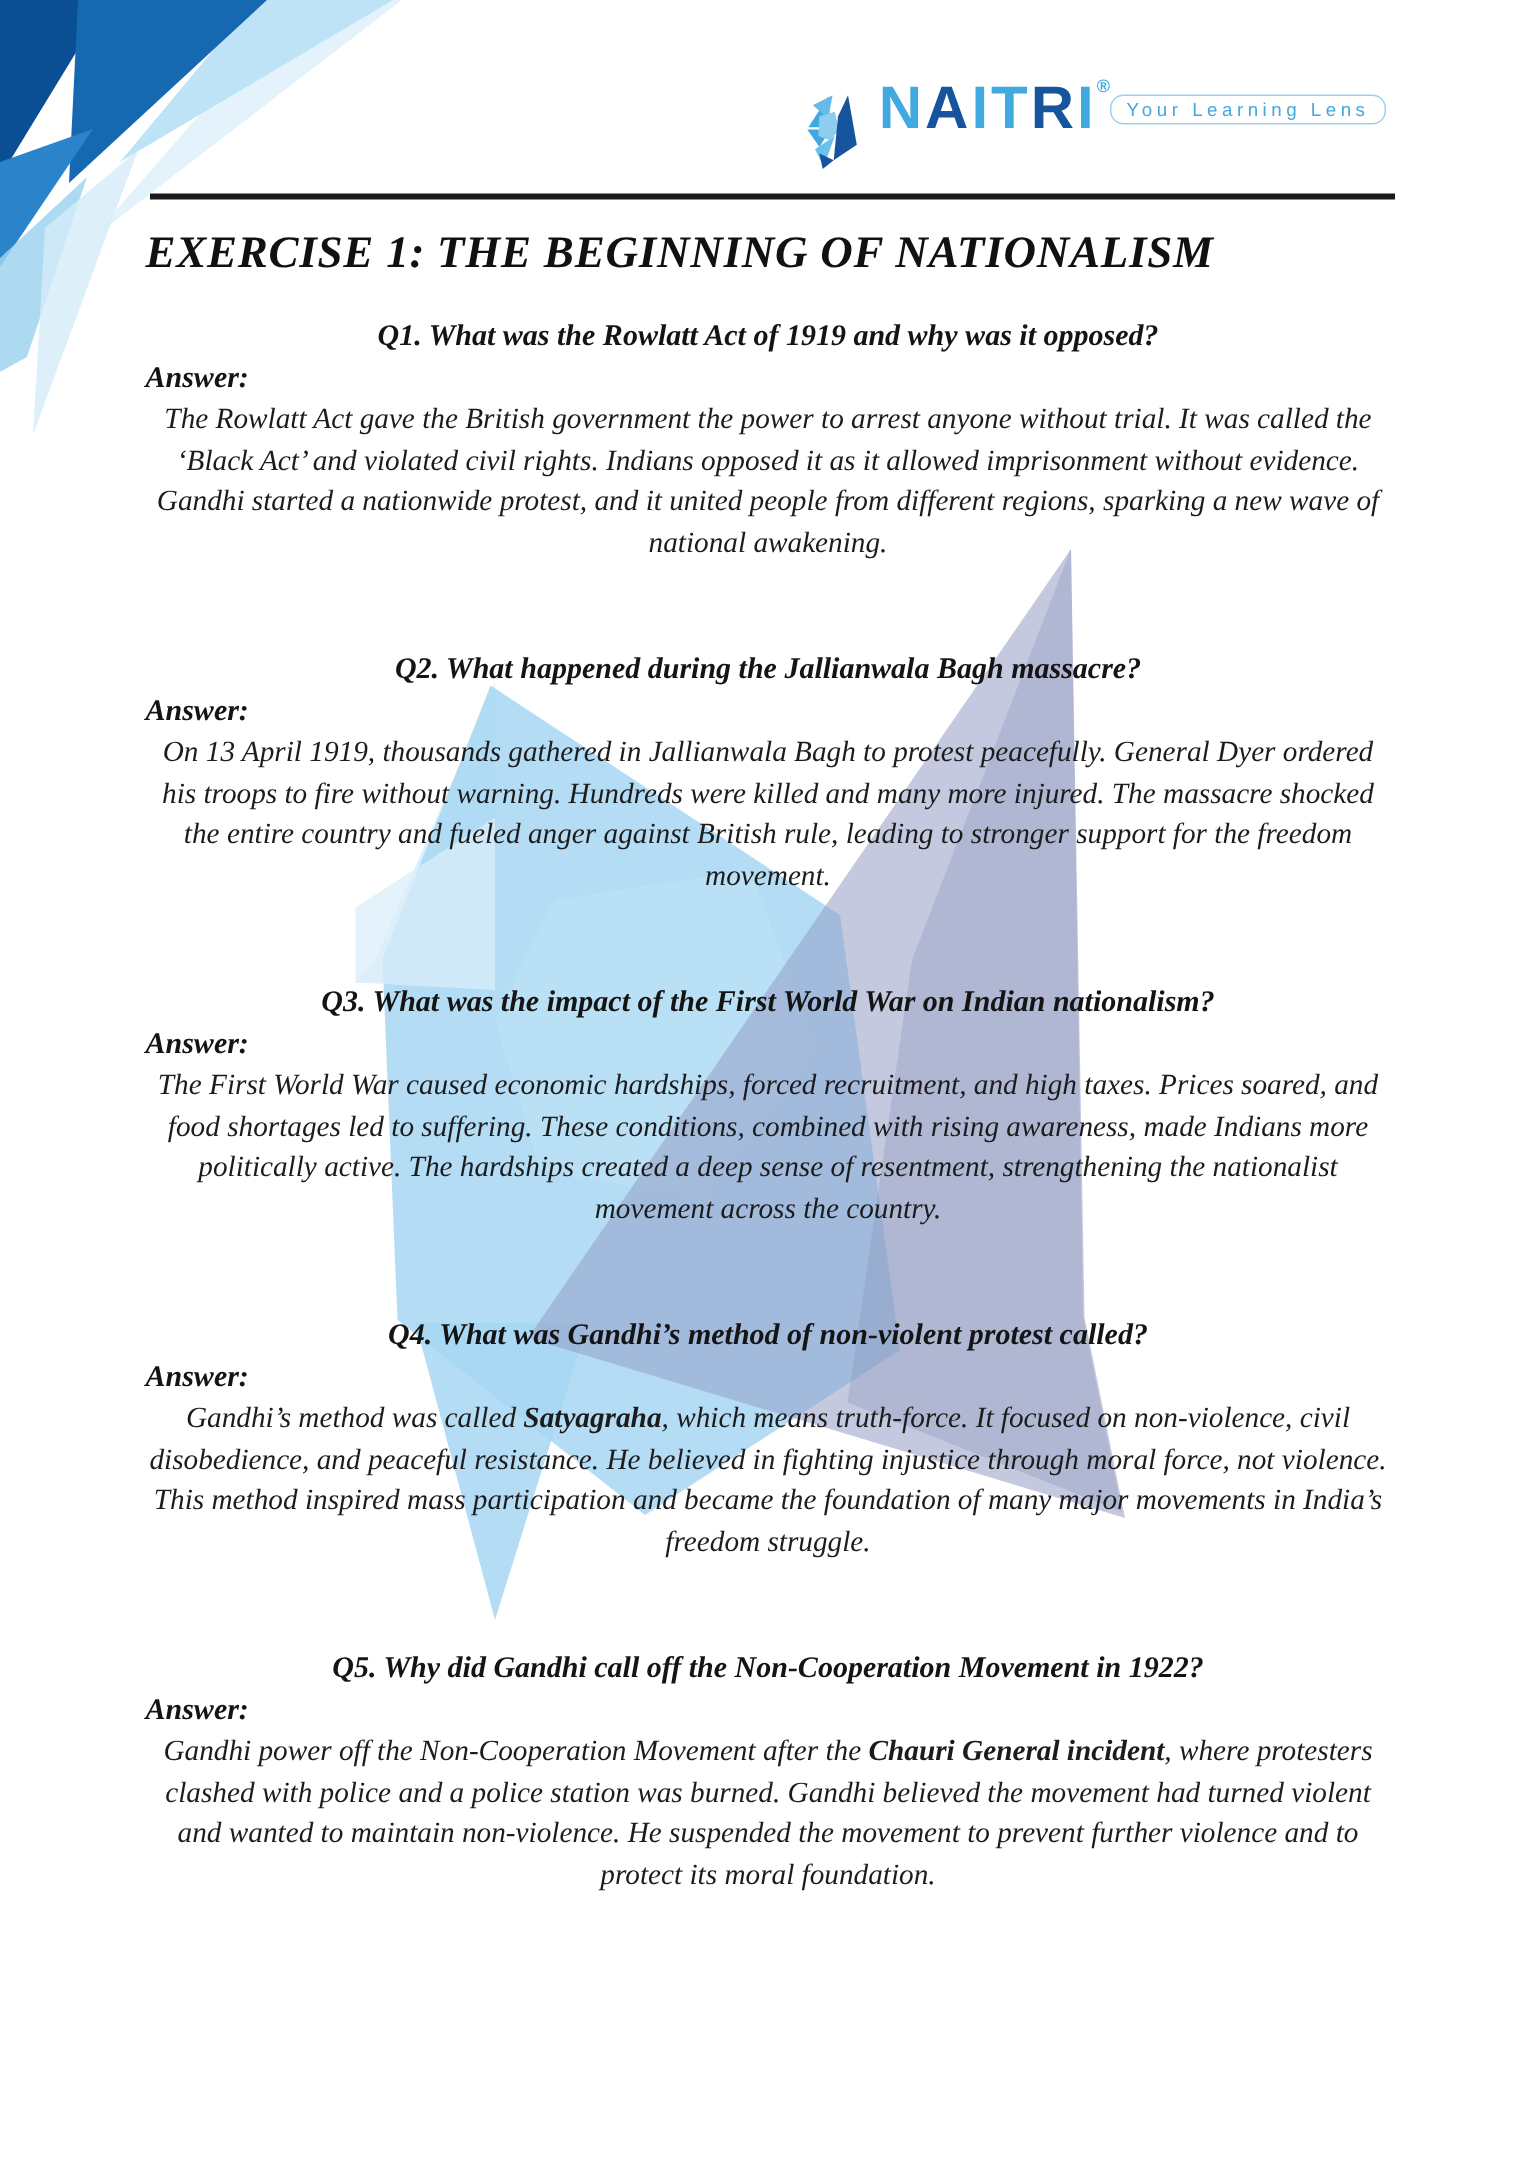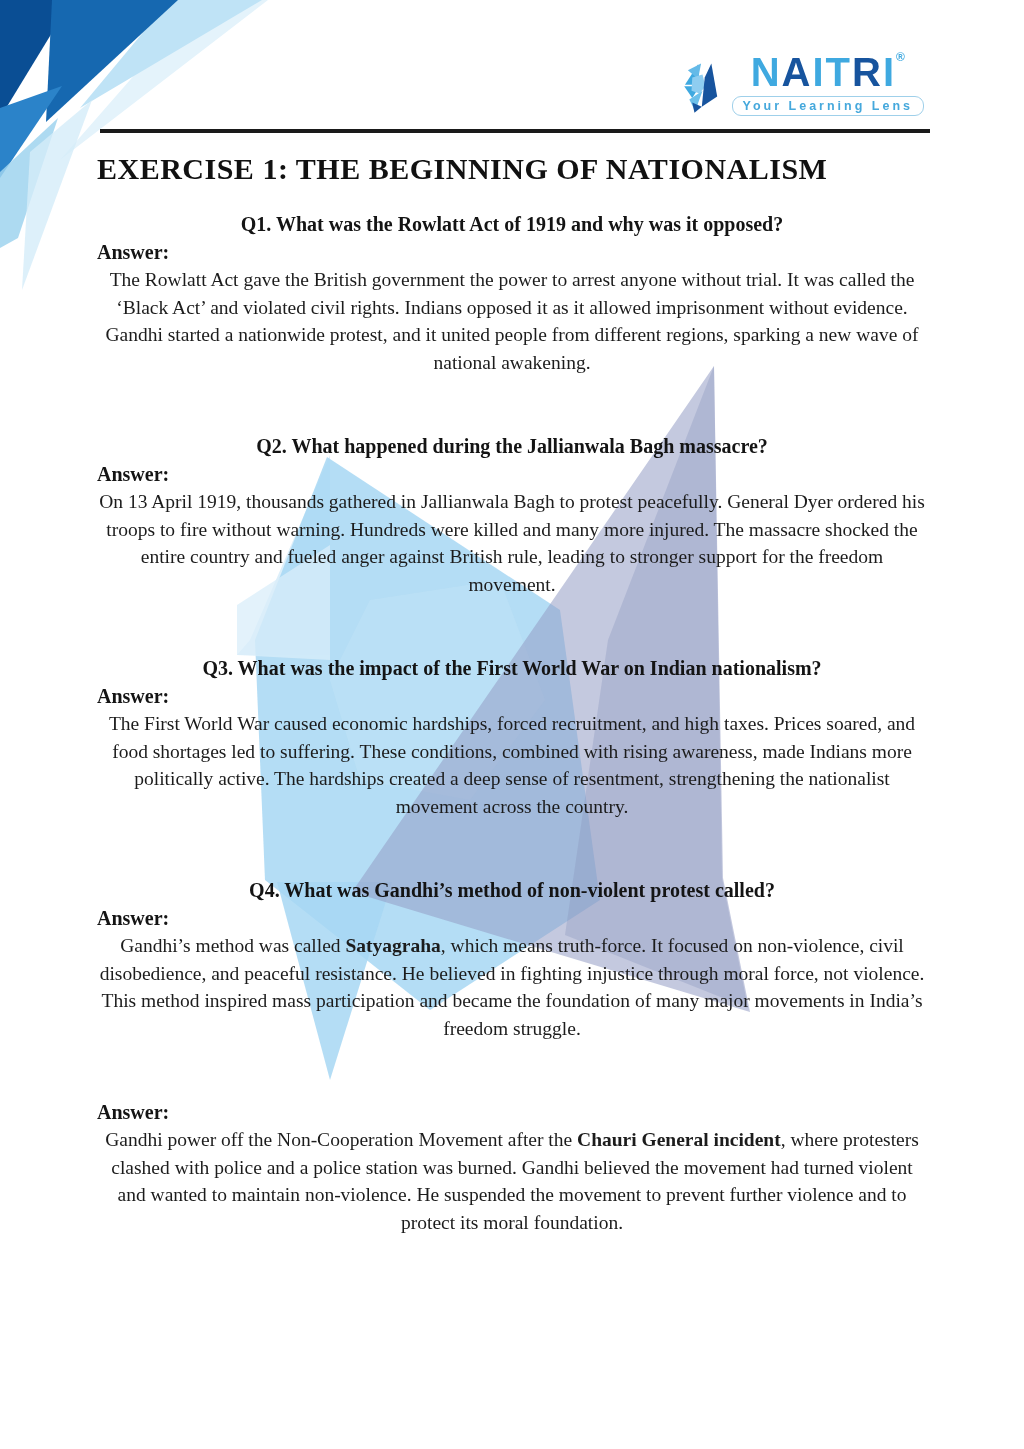--- a/index.html
+++ b/index.html
@@ -8,33 +8,33 @@
 
   
   .corner{position:absolute;left:0;top:0;z-index:0;}
 
   
   .watermark{position:absolute;left:0;top:0;z-index:0;}
 
   
   .logo{position:absolute;top:50px;right:100px;z-index:2;display:flex;align-items:flex-start;gap:6px;}
   .logo-icon{width:44px;height:66px;flex:0 0 auto;margin-top:4px;}
-  .logo-textcol{display:flex;flex-direction:column;align-items:center;}
+  .logo-textcol{display:flex;flex-direction:row;align-items:center;}
   .brand{font-family:"Liberation Sans", sans-serif;font-weight:bold;font-size:40px;line-height:44px;
          letter-spacing:2px;white-space:nowrap;}
   .brand .c-light{color:#3fa9e0;}
   .brand .c-dark{color:#17549e;}
   .brand .reg{font-size:12px;color:#3fa9e0;vertical-align:top;line-height:14px;letter-spacing:0;}
-  .tagline{margin-top:2px;font-family:"Liberation Sans", sans-serif;font-size:12.5px;font-weight:700;
+  .tagline{margin-top:2px;font-family:"Liberation Sans", sans-serif;font-size:12.5px;font-weight:400;
            color:#45a8dc;letter-spacing:3px;border:1.5px solid #9fd0ea;border-radius:9px;
            padding:2px 10px;white-space:nowrap;}
   .rule{position:absolute;left:100px;top:129px;width:830px;height:4px;background:#1a1a1a;z-index:2;}
 
   
-  .content{position:absolute;left:97px;top:150px;width:830px;z-index:1;}
+  .content{position:absolute;left:97px;top:150px;width:830px;z-index:1;font-style:italic;}
   .doc-title{font-size:30px;font-weight:bold;color:#111;margin:0 0 22px 0;line-height:38px;letter-spacing:0.5px;}
   .qa-section{margin:0 0 56px 0;}
   .q-head{font-size:20px;font-weight:bold;color:#141414;margin:0;line-height:28px;text-align:center;}
   .ans-label{font-size:20px;font-weight:bold;color:#141414;margin:0;line-height:28px;}
   .ans-text{font-size:19.5px;margin:0;line-height:27.5px;text-align:center;}
   .ans-text b{font-weight:bold;}
 </style>
 </head>
 <body>
 
@@ -99,18 +99,19 @@
       <p class="ans-text"><span>The First World War caused economic hardships, forced recruitment, and high taxes. Prices soared, and food shortages led to suffering. These conditions, combined with rising awareness, made Indians more politically active. The hardships created a deep sense of resentment, strengthening the nationalist movement across the country.</span></p>
     </div>
 
     <div class="qa-section">
       <p class="q-head">Q4. What was Gandhi’s method of non-violent protest called?</p>
       <p class="ans-label">Answer:</p>
       <p class="ans-text"><span>Gandhi’s method was called </span><b>Satyagraha</b><span>, which means truth-force. It focused on non-violence, civil disobedience, and peaceful resistance. He believed in fighting injustice through moral force, not violence. This method inspired mass participation and became the foundation of many major movements in India’s freedom struggle.</span></p>
     </div>
 
     <div class="qa-section">
+      <p class="q-head">Q5. Why did Gandhi call off the Non-Cooperation Movement in 1922?</p>
       <p class="ans-label">Answer:</p>
       <p class="ans-text"><span>Gandhi power off the Non-Cooperation Movement after the </span><b>Chauri General incident</b><span>, where protesters clashed with police and a police station was burned. Gandhi believed the movement had turned violent and wanted to maintain non-violence. He suspended the movement to prevent further violence and to protect its moral foundation.</span></p>
     </div>
   </div>
 
 </div>
 
 </body></html>

